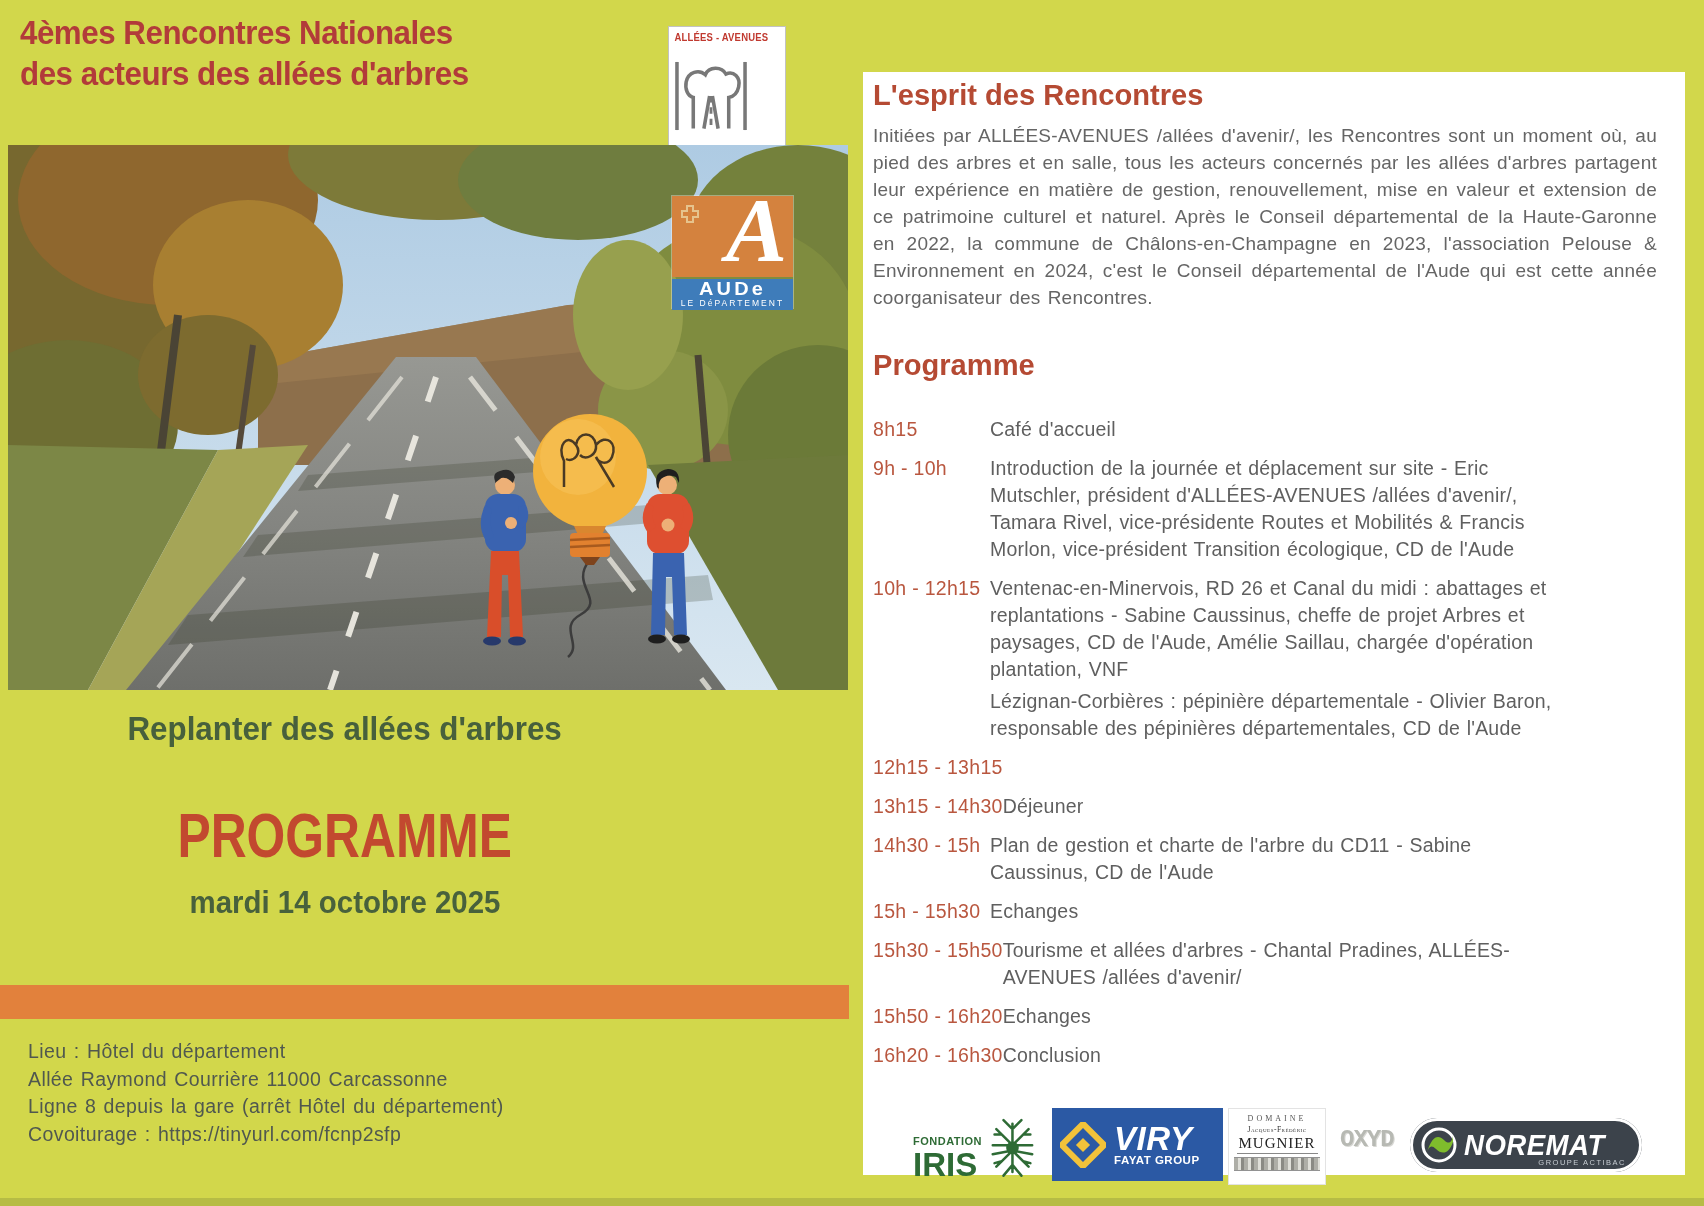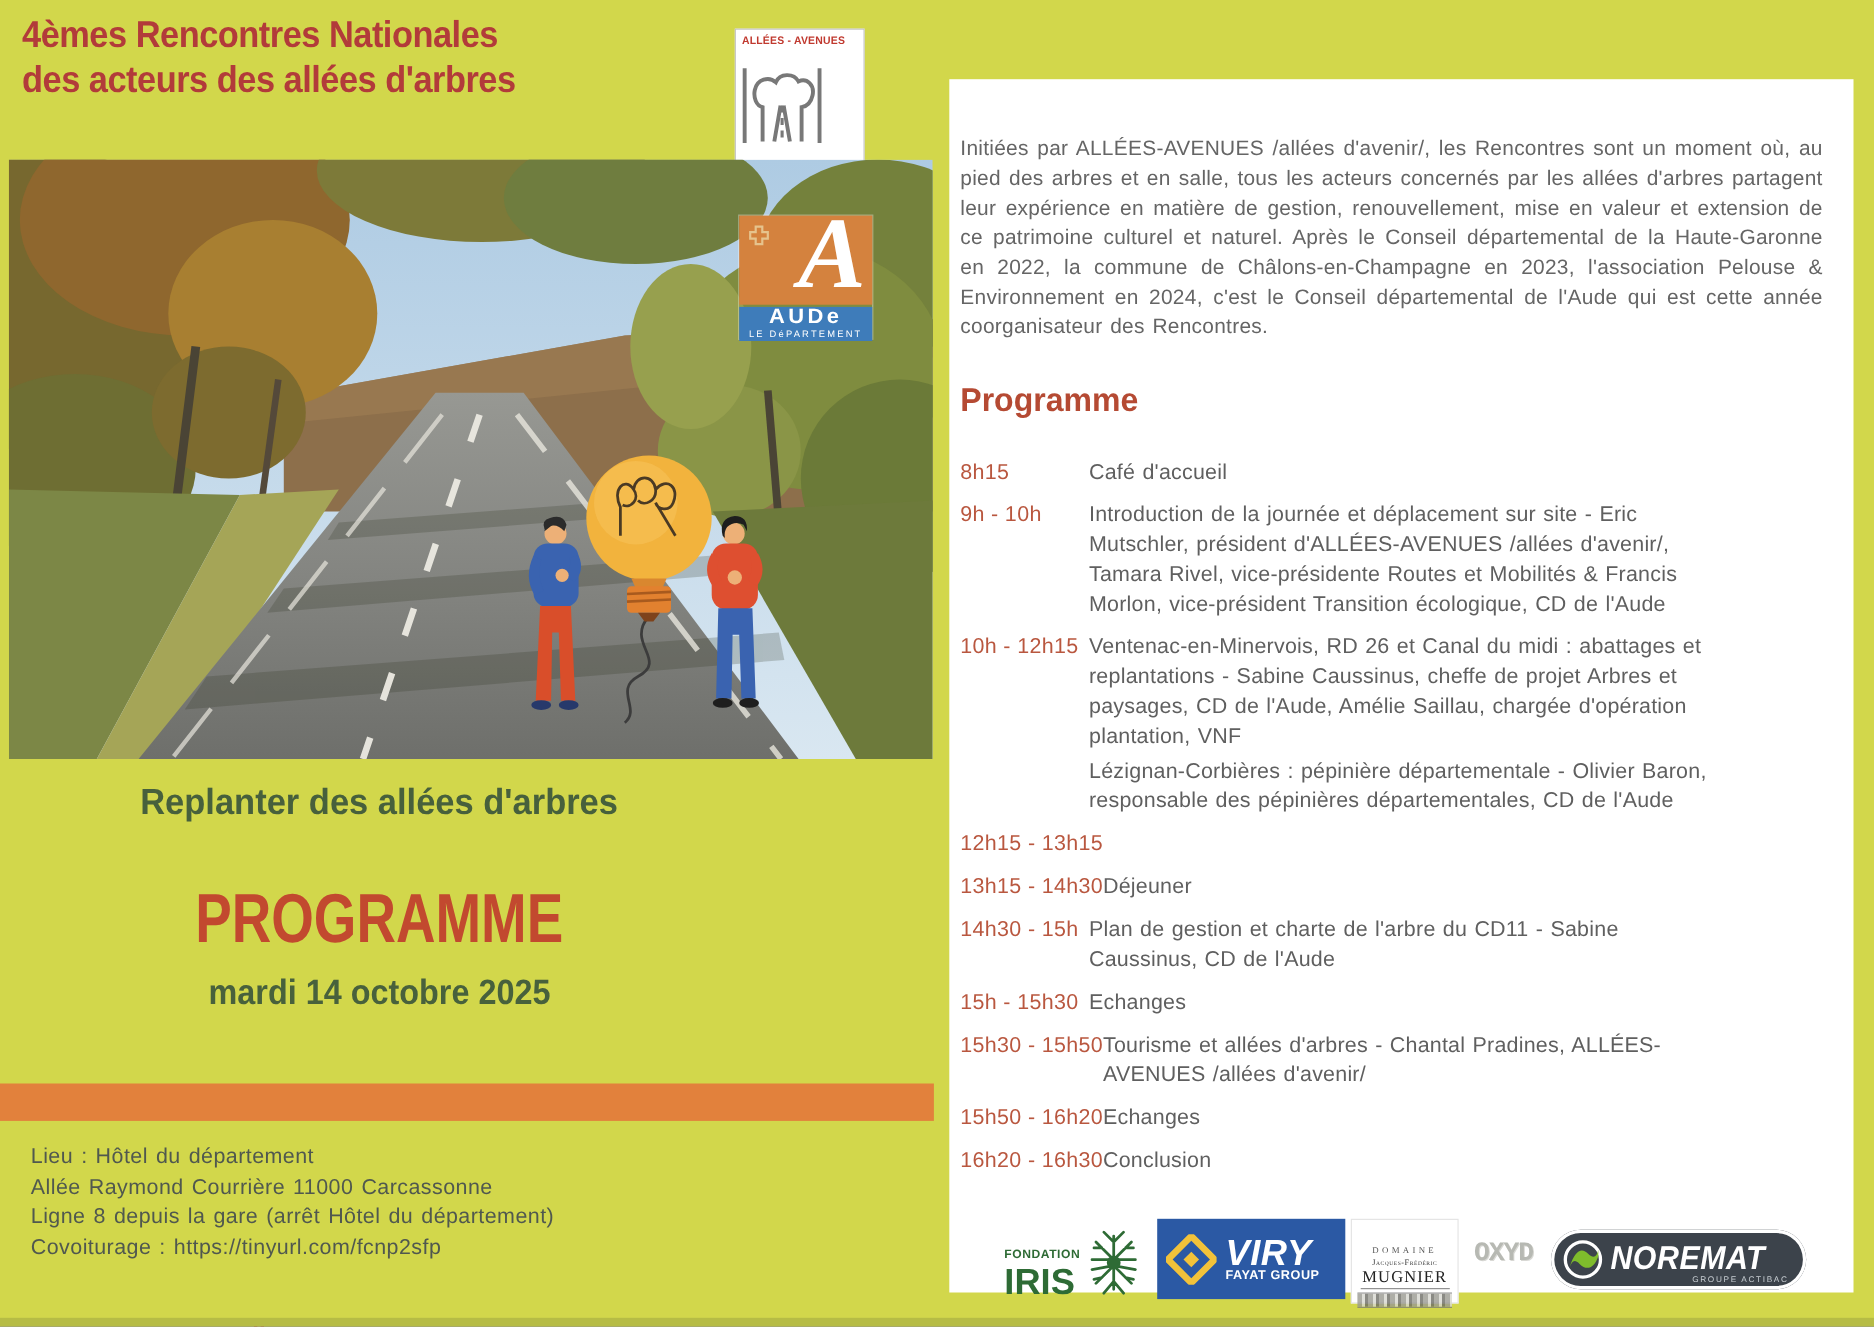--- a/index.html
+++ b/index.html
@@ -98,21 +98,21 @@
   .iris-n{font-size:33px;font-weight:bold;letter-spacing:0px;margin-top:1px;}
   .viry{
     left:189px;top:1036px;width:171px;height:73px;background:#2b59a4;
     display:flex;align-items:center;padding:6px 8px;
   }
   .viry-text{color:#fff;margin-left:8px;line-height:1;}
   .viry-n{font-size:33px;font-weight:bold;font-style:italic;letter-spacing:0.5px;}
   .viry-s{font-size:11.5px;font-weight:bold;margin-top:0;text-align:right;letter-spacing:0.5px;}
   .mugnier{
     left:365px;top:1036px;width:98px;height:77px;background:#fff;border:1px solid #e3e3e3;
-    text-align:center;color:#222;padding-top:23px;font-family:"Liberation Serif", serif;
+    text-align:center;color:#222;padding-top:5px;font-family:"Liberation Serif", serif;
   }
   .mug-1{font-size:8px;letter-spacing:3px;color:#555;}
   .mug-2{font-size:7.5px;letter-spacing:0.5px;font-variant:small-caps;margin-top:2px;color:#333;}
   .mug-3{font-size:15px;letter-spacing:1px;margin-top:0px;border-bottom:1px solid #888;display:inline-block;padding:0 2px 1px;}
   .mug-orn{
     margin:3px auto 0;width:86px;height:14px;
     background:repeating-linear-gradient(90deg,#9a9a92 0 4px,#d8d8d0 4px 7px,#6e6e66 7px 10px);
     border-top:1px solid #777;border-bottom:1px solid #777;opacity:.8;
   }
   .oxyd{
@@ -279,20 +279,23 @@
   <div class="location">
       <div>Lieu : Hôtel du département</div>
       <div>Allée Raymond Courrière 11000 Carcassonne</div>
       <div>Ligne 8 depuis la gare (arrêt Hôtel du département)</div>
       <div>Covoiturage : https://tinyurl.com/fcnp2sfp</div>
     </div>
 
   <div class="website">www.allees-avenues.eu</div>
 
   <div class="panel">
+    <div class="panel-h esprit-h">
+      <span class="squeeze">L'esprit des Rencontres</span>
+    </div>
     <div class="esprit-p">Initiées par ALLÉES-AVENUES /allées d'avenir/, les Rencontres sont un moment où, au pied des arbres et en salle, tous les acteurs concernés par les allées d'arbres partagent leur expérience en matière de gestion, renouvellement, mise en valeur et extension de ce patrimoine culturel et naturel. Après le Conseil départemental de la Haute-Garonne en 2022, la commune de Châlons-en-Champagne en 2023, l'association Pelouse &amp; Environnement en 2024, c'est le Conseil départemental de l'Aude qui est cette année coorganisateur des Rencontres.</div>
 
     <div class="panel-h prog-h">
       <span class="squeeze">Programme</span>
     </div>
 
     <div class="schedule">
         <div class="sched-row">
           <div class="sched-time">8h15</div>
           <div class="sched-desc">

